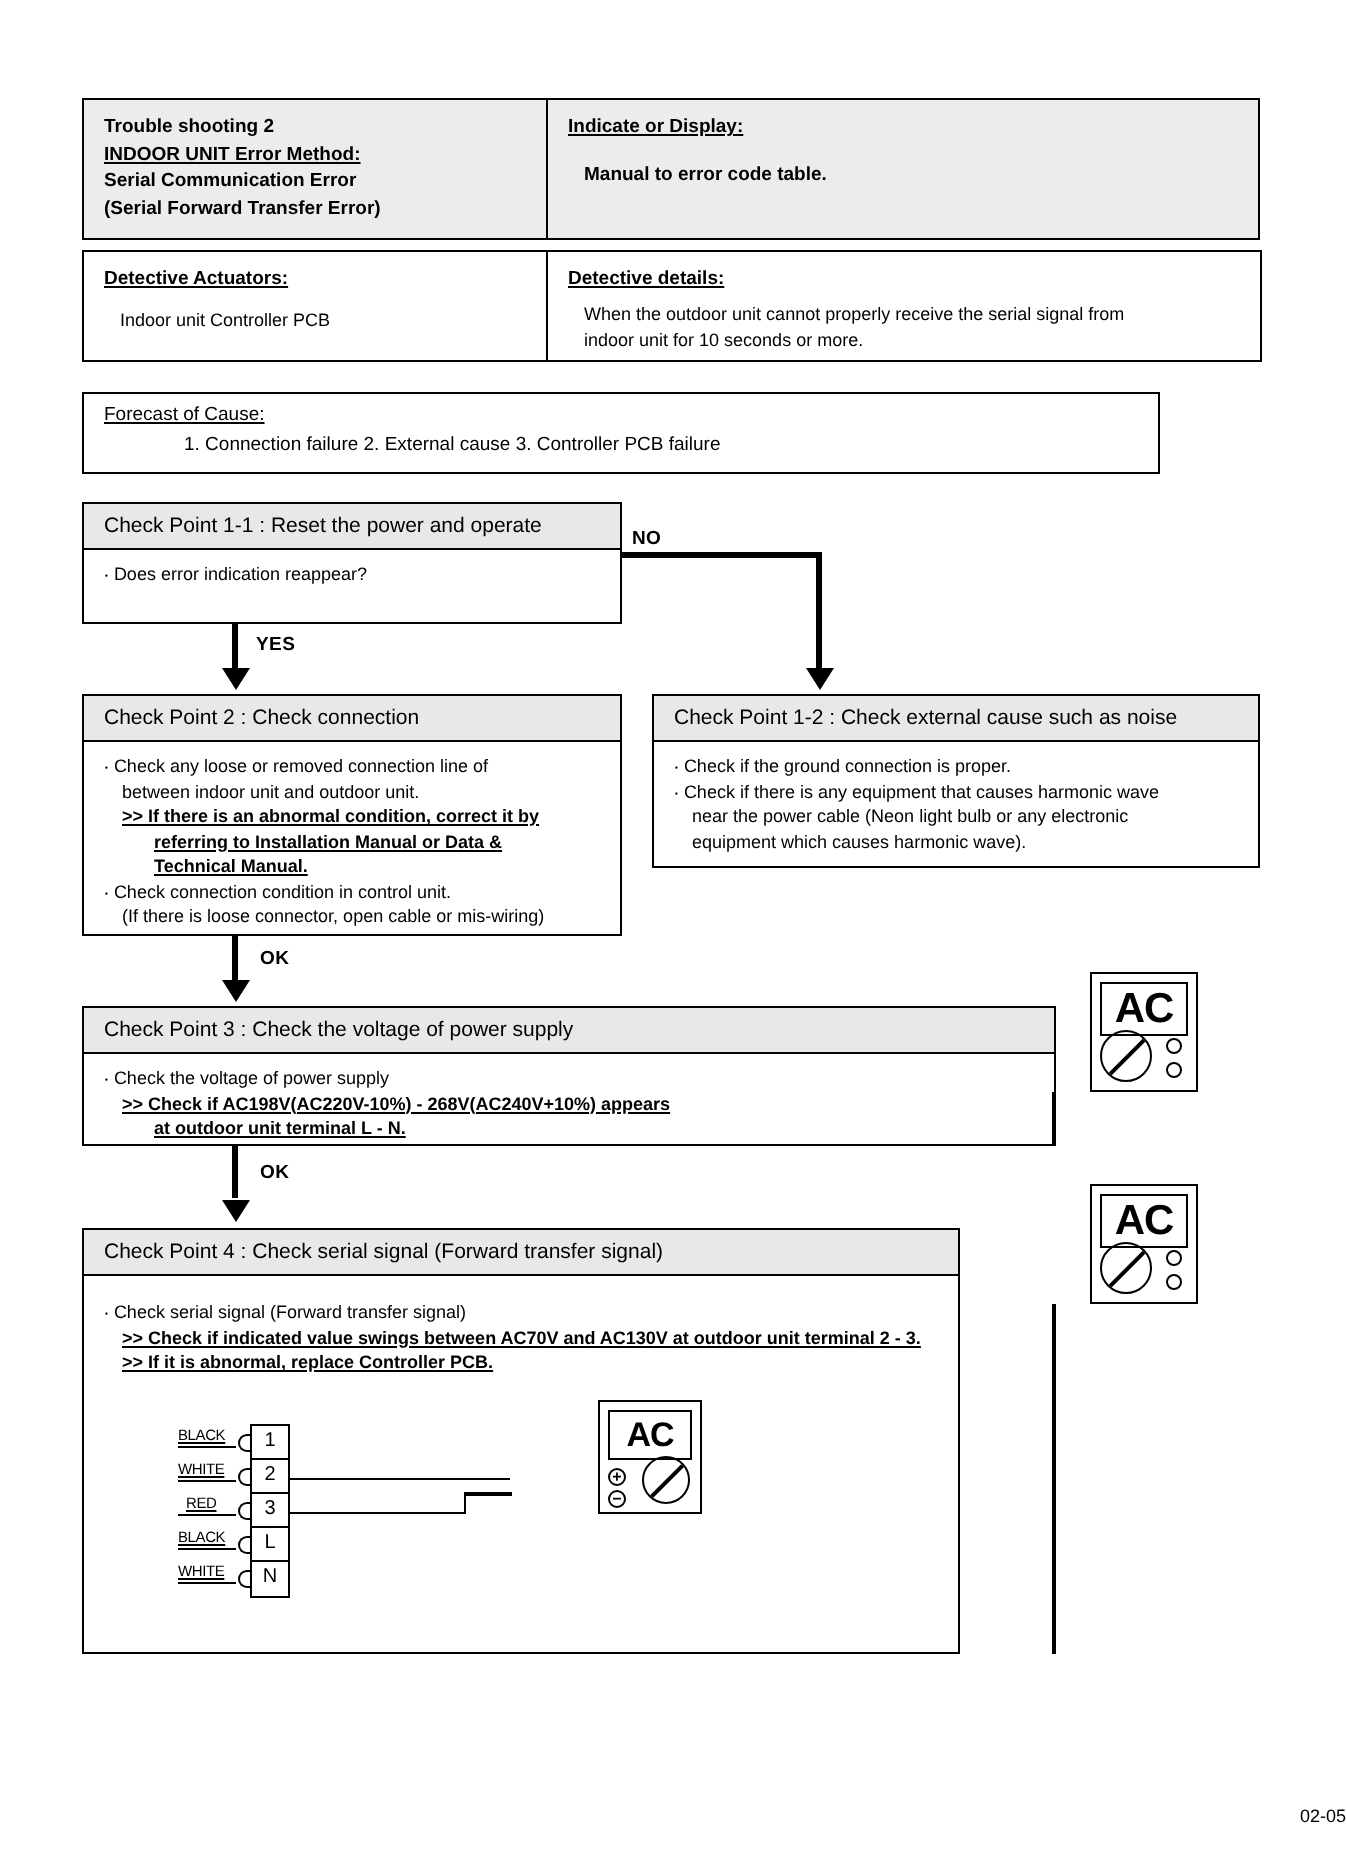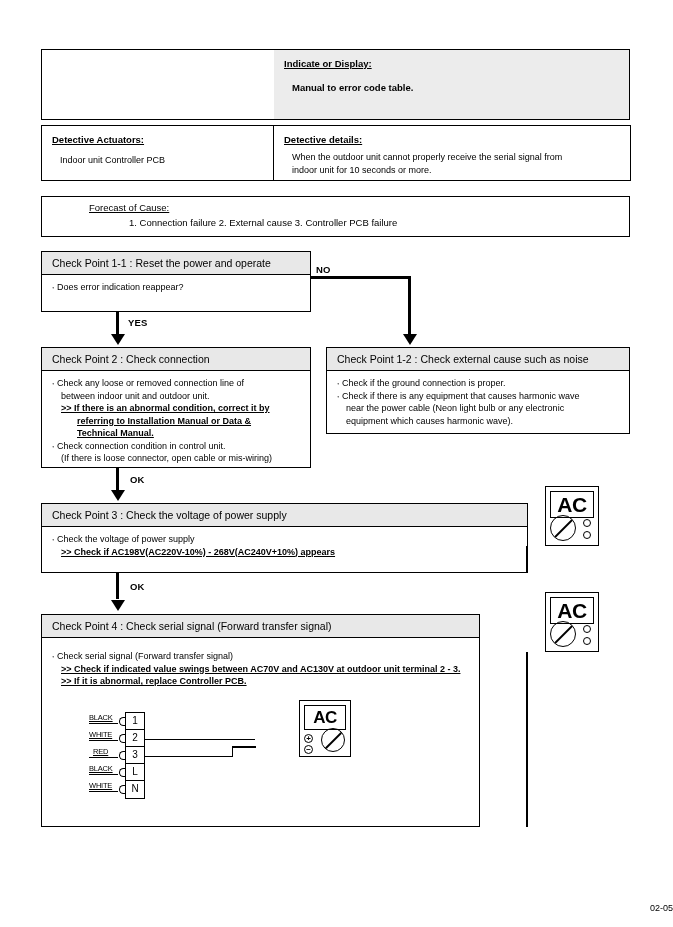--- a/index.html
+++ b/index.html
@@ -62,21 +62,21 @@
     left: 232px; top: 0; right: 0; bottom: 0;
     box-sizing: border-box;
   }
   #info-table-1 .split-left { background: #ececec; }
   #info-table-1 .split-right { background: #ececec; }
   .cell-pad { padding: 7px 9px 5px 10px; font-size: 9.5px; line-height: 13.5px; }
   .cell-title { font-weight: bold; font-size: 9.5px; }
   .cell-sub { font-size: 9px; line-height: 13px; }
 
   
-  #forecast-box { left: 41px; top: 196px; width: 589px; height: 41px; padding-left: 37px; }
+  #forecast-box { left: 41px; top: 196px; width: 539px; height: 41px; }
   #forecast-box .t1 { font-size: 9.5px; padding: 5px 0 0 10px; }
   #forecast-box .t2 { font-size: 9.5px; padding: 4px 0 0 50px; }
 
   
   #cp11 { left: 41px; top: 251px; width: 270px; height: 61px; }
   #cp2  { left: 41px; top: 347px; width: 270px; height: 121px; }
   #cp12 { left: 326px; top: 347px; width: 304px; height: 87px; }
   #cp3  { left: 41px; top: 503px; width: 487px; height: 70px; }
   #cp4  { left: 41px; top: 614px; width: 439px; height: 213px; }
 
@@ -205,20 +205,28 @@
     font-size: 9px;
   }
   .bullet { letter-spacing: 0; }
 </style>
 </head>
 <body>
 
 <div class="page">
 
   <div class="box" id="info-table-1">
+    <div class="split-left">
+      <div class="cell-pad">
+        <div class="cell-title">Trouble shooting  2</div>
+        <div class="cell-title u">INDOOR UNIT Error Method:</div>
+        <div class="cell-title">Serial Communication Error</div>
+        <div class="cell-title">(Serial Forward Transfer Error)</div>
+      </div>
+    </div>
     <div class="split-right">
       <div class="cell-pad">
         <div class="cell-title u">Indicate or Display:</div>
         <div style="height:10px"></div>
         <div class="cell-title" style="padding-left:8px">Manual to error code table.</div>
       </div>
     </div>
   </div>
 
   <div class="box" id="info-table-2">
@@ -285,20 +293,21 @@
 
   <div class="ln" style="left:116px; top:468px; width:3px; height:24px;"></div>
   <div class="arrow-down" style="left:110.5px; top:490px;"></div>
   <div class="flow-label" style="left:130px; top:474px;">OK</div>
 
   <div class="box" id="cp3">
     <div class="hdr">Check Point 3 : Check the voltage of power supply</div>
     <div class="body-txt">
       <div><span class="bullet">‧</span> <span>Check the voltage of power supply</span></div>
       <div style="padding-left:9px" class="bu"><span>&gt;&gt; Check if AC198V(AC220V-10%) - 268V(AC240V+10%) appears</span></div>
+      <div style="padding-left:25px" class="bu"><span>at outdoor unit terminal L - N.</span></div>
     </div>
   </div>
 
   <div class="ac-meter" id="ac-meter-1" style="left:497px; top:486px; width:54px; height:60px;">
     <div class="screen">AC</div>
     <div class="dial"></div>
     <div class="jack" style="right:7px; bottom:18px;"></div>
     <div class="jack" style="right:7px; bottom:6px;"></div>
   </div>
   <div class="ln" style="left:526px; top:546px; width:1.5px; height:27px;"></div>

